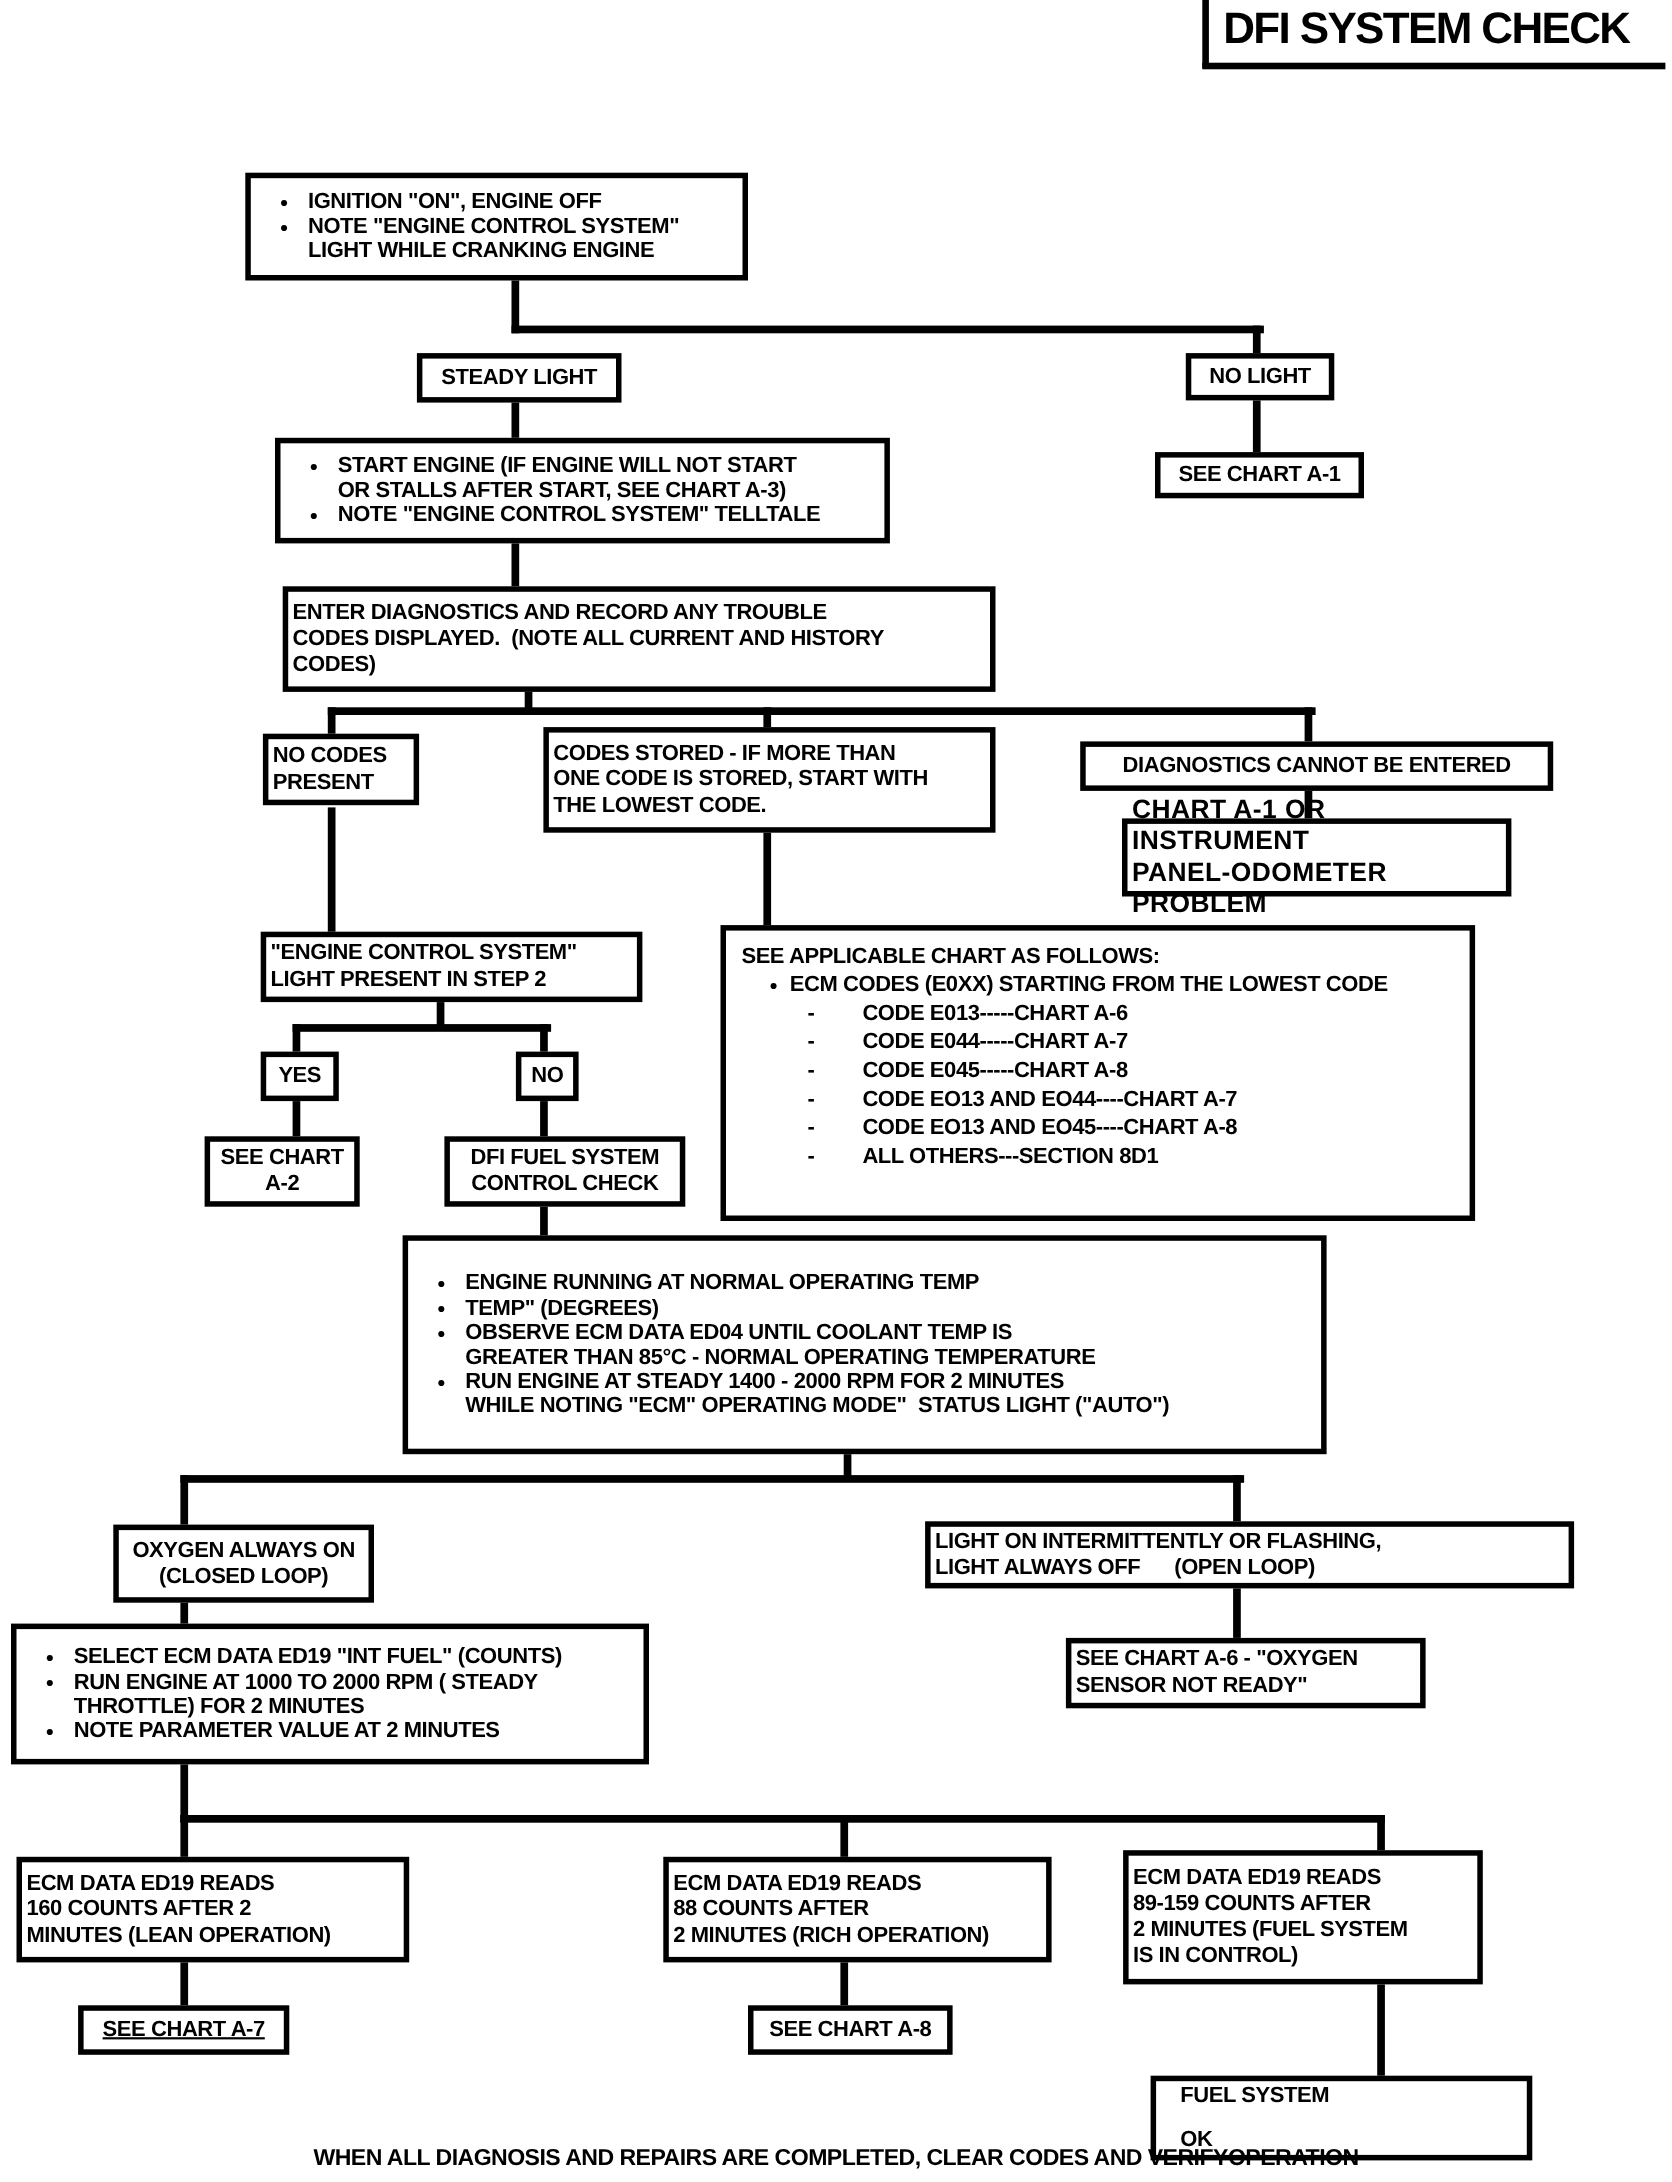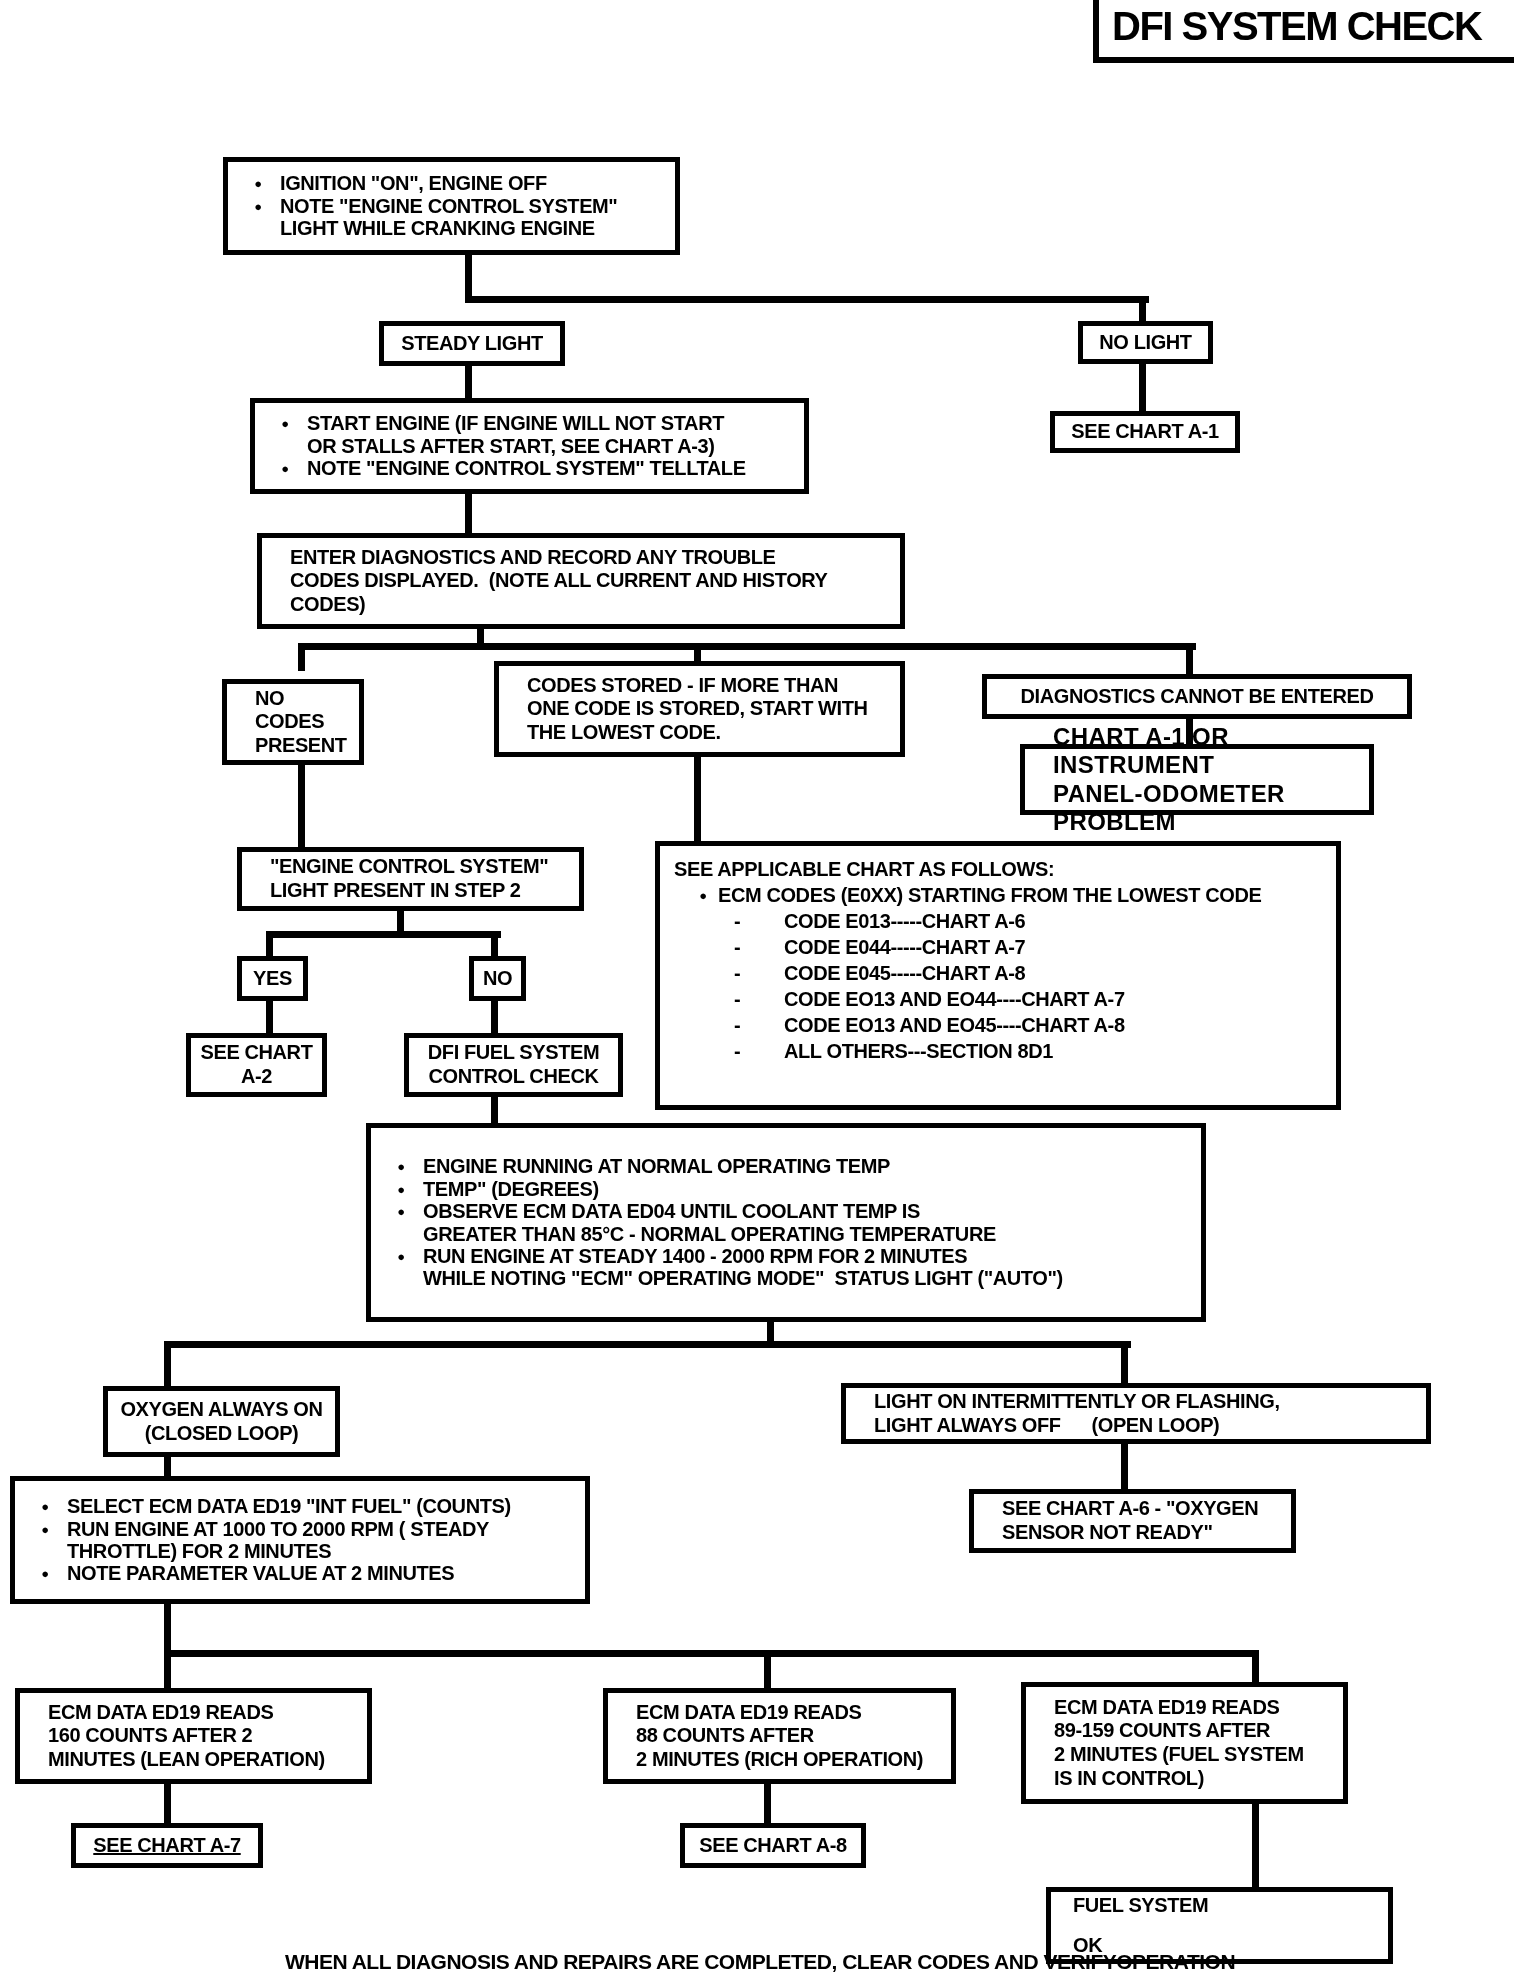--- a/index.html
+++ b/index.html
@@ -9,21 +9,21 @@
     font-family:"Liberation Sans", sans-serif; font-weight:bold; color:#000;
     overflow:hidden;
   }
   .line { position:absolute; background:#000; }
   .box {
     position:absolute; border:5px solid #000; background:#fff;
     font-size:20px; line-height:1.18; letter-spacing:-0.4px;
     display:flex; flex-direction:column; justify-content:center;
   }
   .center { align-items:center; text-align:center; padding:0 8px; }
-  .left  { align-items:flex-start; text-align:left; padding:8px 28px; }
+  .left  { align-items:flex-start; text-align:left; padding:8px 4px; }
   .bullets { padding:9px 12px 9px 8px; justify-content:center; line-height:1.12; }
   .bi { display:flex; width:100%; }
   .b  { flex:0 0 44px; text-align:center; font-size:13px; padding-top:5px; }
   .t  { flex:1; }
   .title-text { position:absolute; left:1112px; top:4px; font-size:40px; letter-spacing:-1.5px; white-space:nowrap; }
   .footer {
     position:absolute; left:0; top:1950px; width:100%; text-align:center;
     font-size:21px; letter-spacing:-0.5px;
   }
   .alt-font { letter-spacing:0.4px; font-size:24px; }
@@ -115,21 +115,21 @@
       <span class="t">NOTE "ENGINE CONTROL SYSTEM" TELLTALE</span>
     </div>
   </div>
 
   <div class="box left" style="left:257px;top:533px;width:648px;height:96px;">
     <div>ENTER DIAGNOSTICS AND RECORD ANY TROUBLE</div>
     <div>CODES DISPLAYED.&nbsp; (NOTE ALL CURRENT AND HISTORY</div>
     <div>CODES)</div>
   </div>
 
-  <div class="box left" style="left:222px;top:667px;width:142px;height:86px;margin-top:12px;">
+  <div class="box left" style="left:239px;top:667px;width:142px;height:65px;">
     <div>NO CODES</div>
     <div>PRESENT</div>
   </div>
   <div class="box left" style="left:494px;top:661px;width:411px;height:96px;">
     <div>CODES STORED - IF MORE THAN</div>
     <div>ONE CODE IS STORED, START WITH</div>
     <div>THE LOWEST CODE.</div>
   </div>
   <div class="box center" style="left:982px;top:674px;width:430px;height:45px;">
     <div>DIAGNOSTICS CANNOT BE ENTERED</div>

